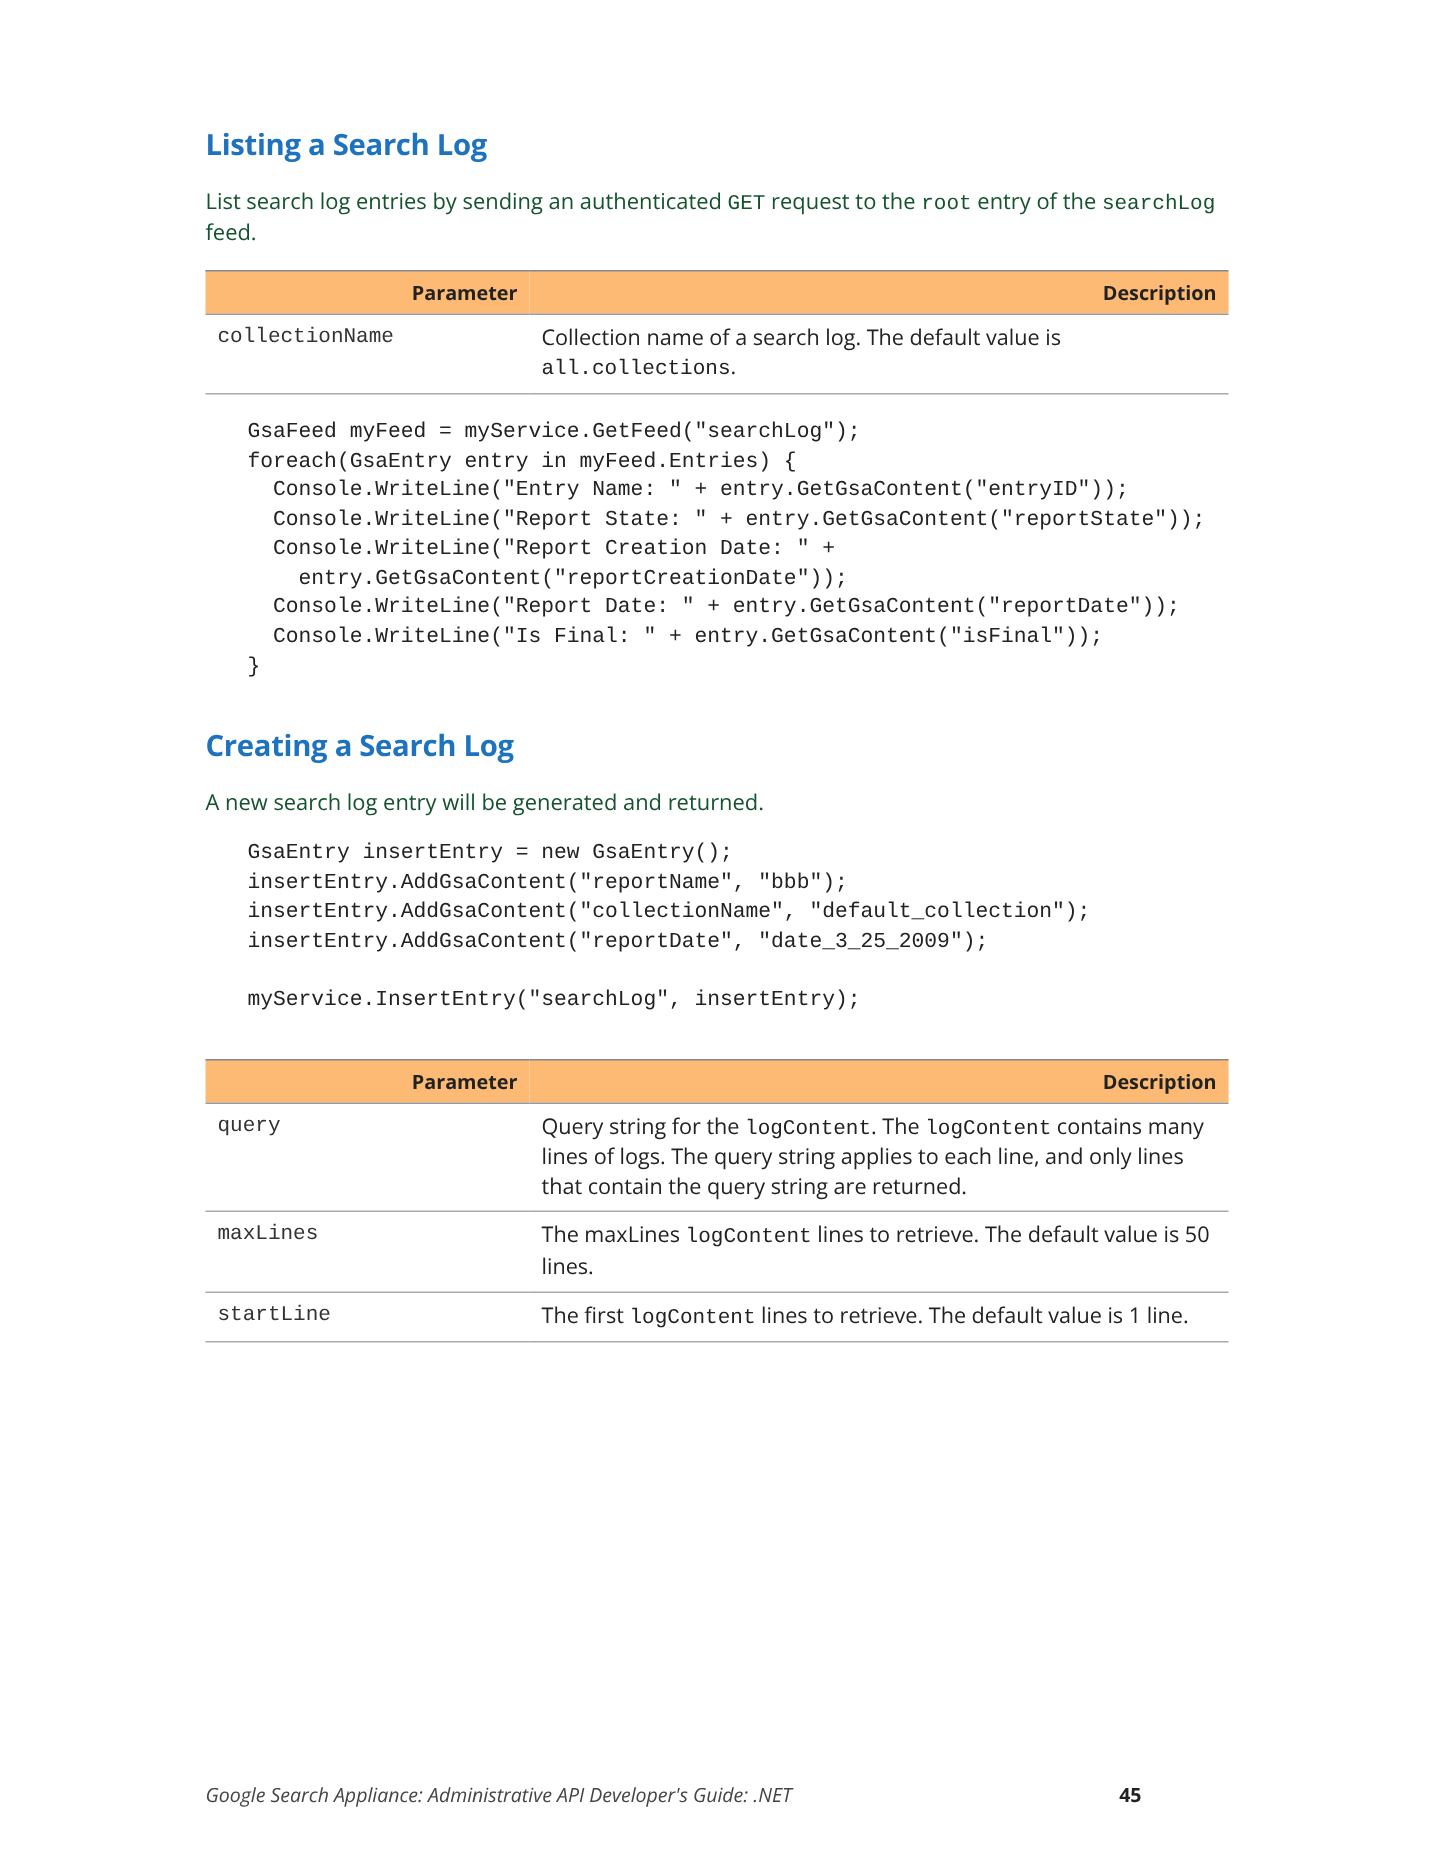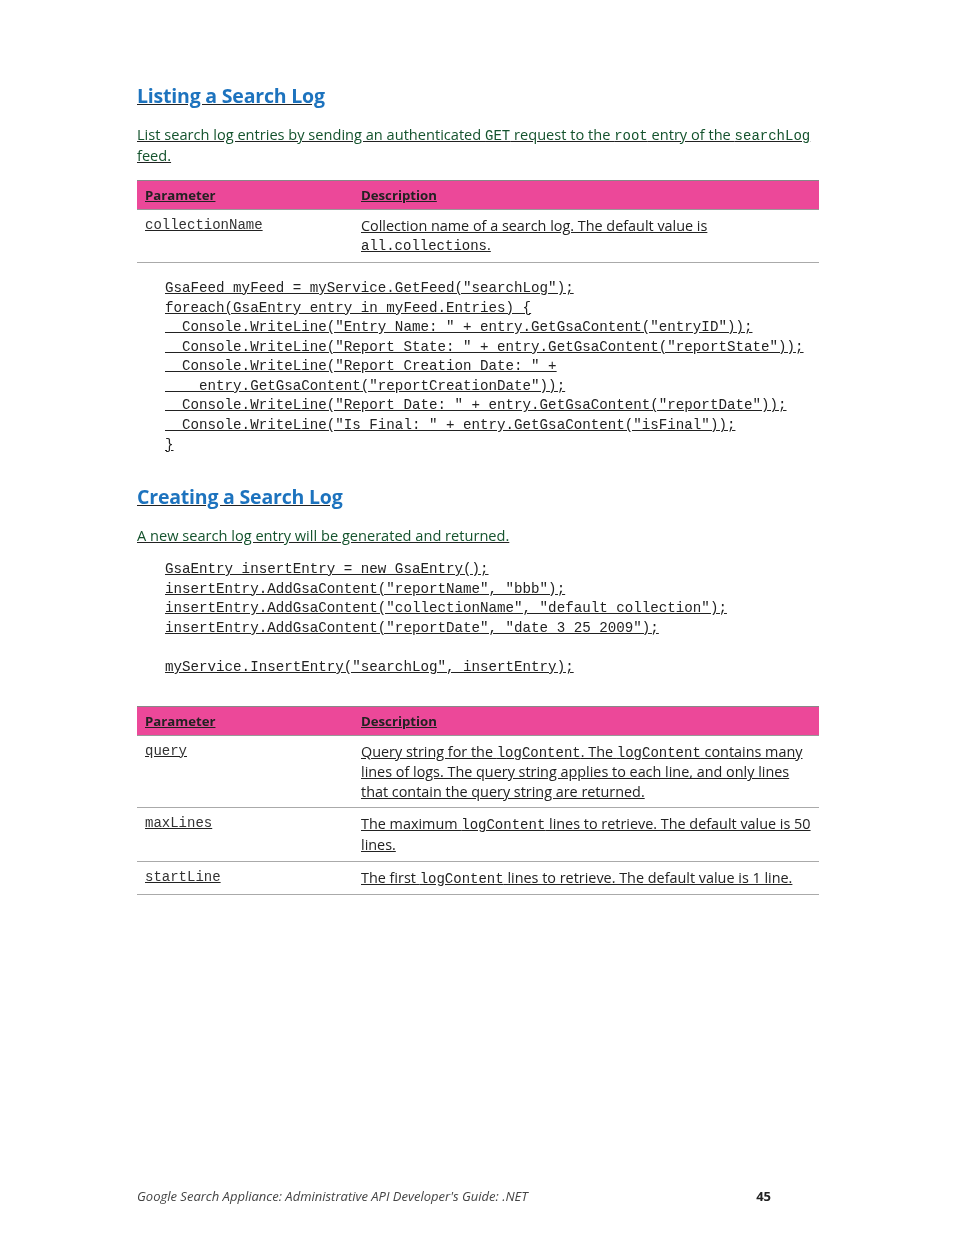--- a/index.html
+++ b/index.html
@@ -8,21 +8,20 @@
     background: #fff;
     font-family: "Open Sans", "Segoe UI", "Helvetica Neue", Arial, sans-serif;
     color: #222;
   }
   .page {
     width: 908px;
     height: 1235px;
     box-sizing: border-box;
     padding: 82px 89px 0 137px;
     position: relative;
-    text-decoration: underline;
   }
   h2 {
     color: #1d73be;
     font-weight: 700;
     font-size: 19.5px;
     margin: 0 0 16px 0;
     letter-spacing: -0.2px;
   }
   p {
     font-size: 14.6px;
@@ -34,22 +33,22 @@
     font-family: "Courier New", Courier, monospace;
     font-size: 14px;
   }
   table.param {
     width: 100%;
     border-collapse: collapse;
     margin: 10px 0 16px 0;
     font-size: 14.4px;
   }
   table.param thead th {
-    background: #ec4899;
-    text-align: left;
+    background: #fdba74;
+    text-align: right;
     font-weight: 700;
     font-size: 13.2px;
     padding: 5px 8px;
     border-top: 1px solid #888;
     border-bottom: 1px solid #999;
     font-family: "Open Sans", "Segoe UI", Arial, sans-serif;
   }
   table.param tbody td {
     padding: 6px 8px;
     border-bottom: 1px solid #aaa;
@@ -68,21 +67,21 @@
     line-height: 1.38;
     margin: 6px 0 28px 28px;
     white-space: pre;
     color: #222;
   }
   .section { margin-bottom: 28px; }
   .footer {
     position: absolute;
     bottom: 30px;
     left: 137px;
-    right: 137px;
+    right: 147px;
     display: flex;
     justify-content: space-between;
     align-items: baseline;
     font-size: 13px;
   }
   .footer .title {
     font-style: italic;
     color: #444;
   }
   .footer .pg {
@@ -149,21 +148,21 @@
       <tbody>
         <tr>
           <td class="pname">query</td>
           <td>
             <span>Query string for the </span><code class="inline">logContent</code><span>. The </span><code class="inline">logContent</code><span> contains many lines of logs. The query string applies to each line, and only lines that contain the query string are returned.</span>
           </td>
         </tr>
         <tr>
           <td class="pname">maxLines</td>
           <td>
-            <span>The maximum </span><code class="inline">logContent</code><span> lines to retrieve. The default value is 50 lines.</span>
+            <span>The maxLines </span><code class="inline">logContent</code><span> lines to retrieve. The default value is 50 lines.</span>
           </td>
         </tr>
         <tr>
           <td class="pname">startLine</td>
           <td>
             <span>The first </span><code class="inline">logContent</code><span> lines to retrieve. The default value is 1 line.</span>
           </td>
         </tr>
       </tbody>
     </table>

